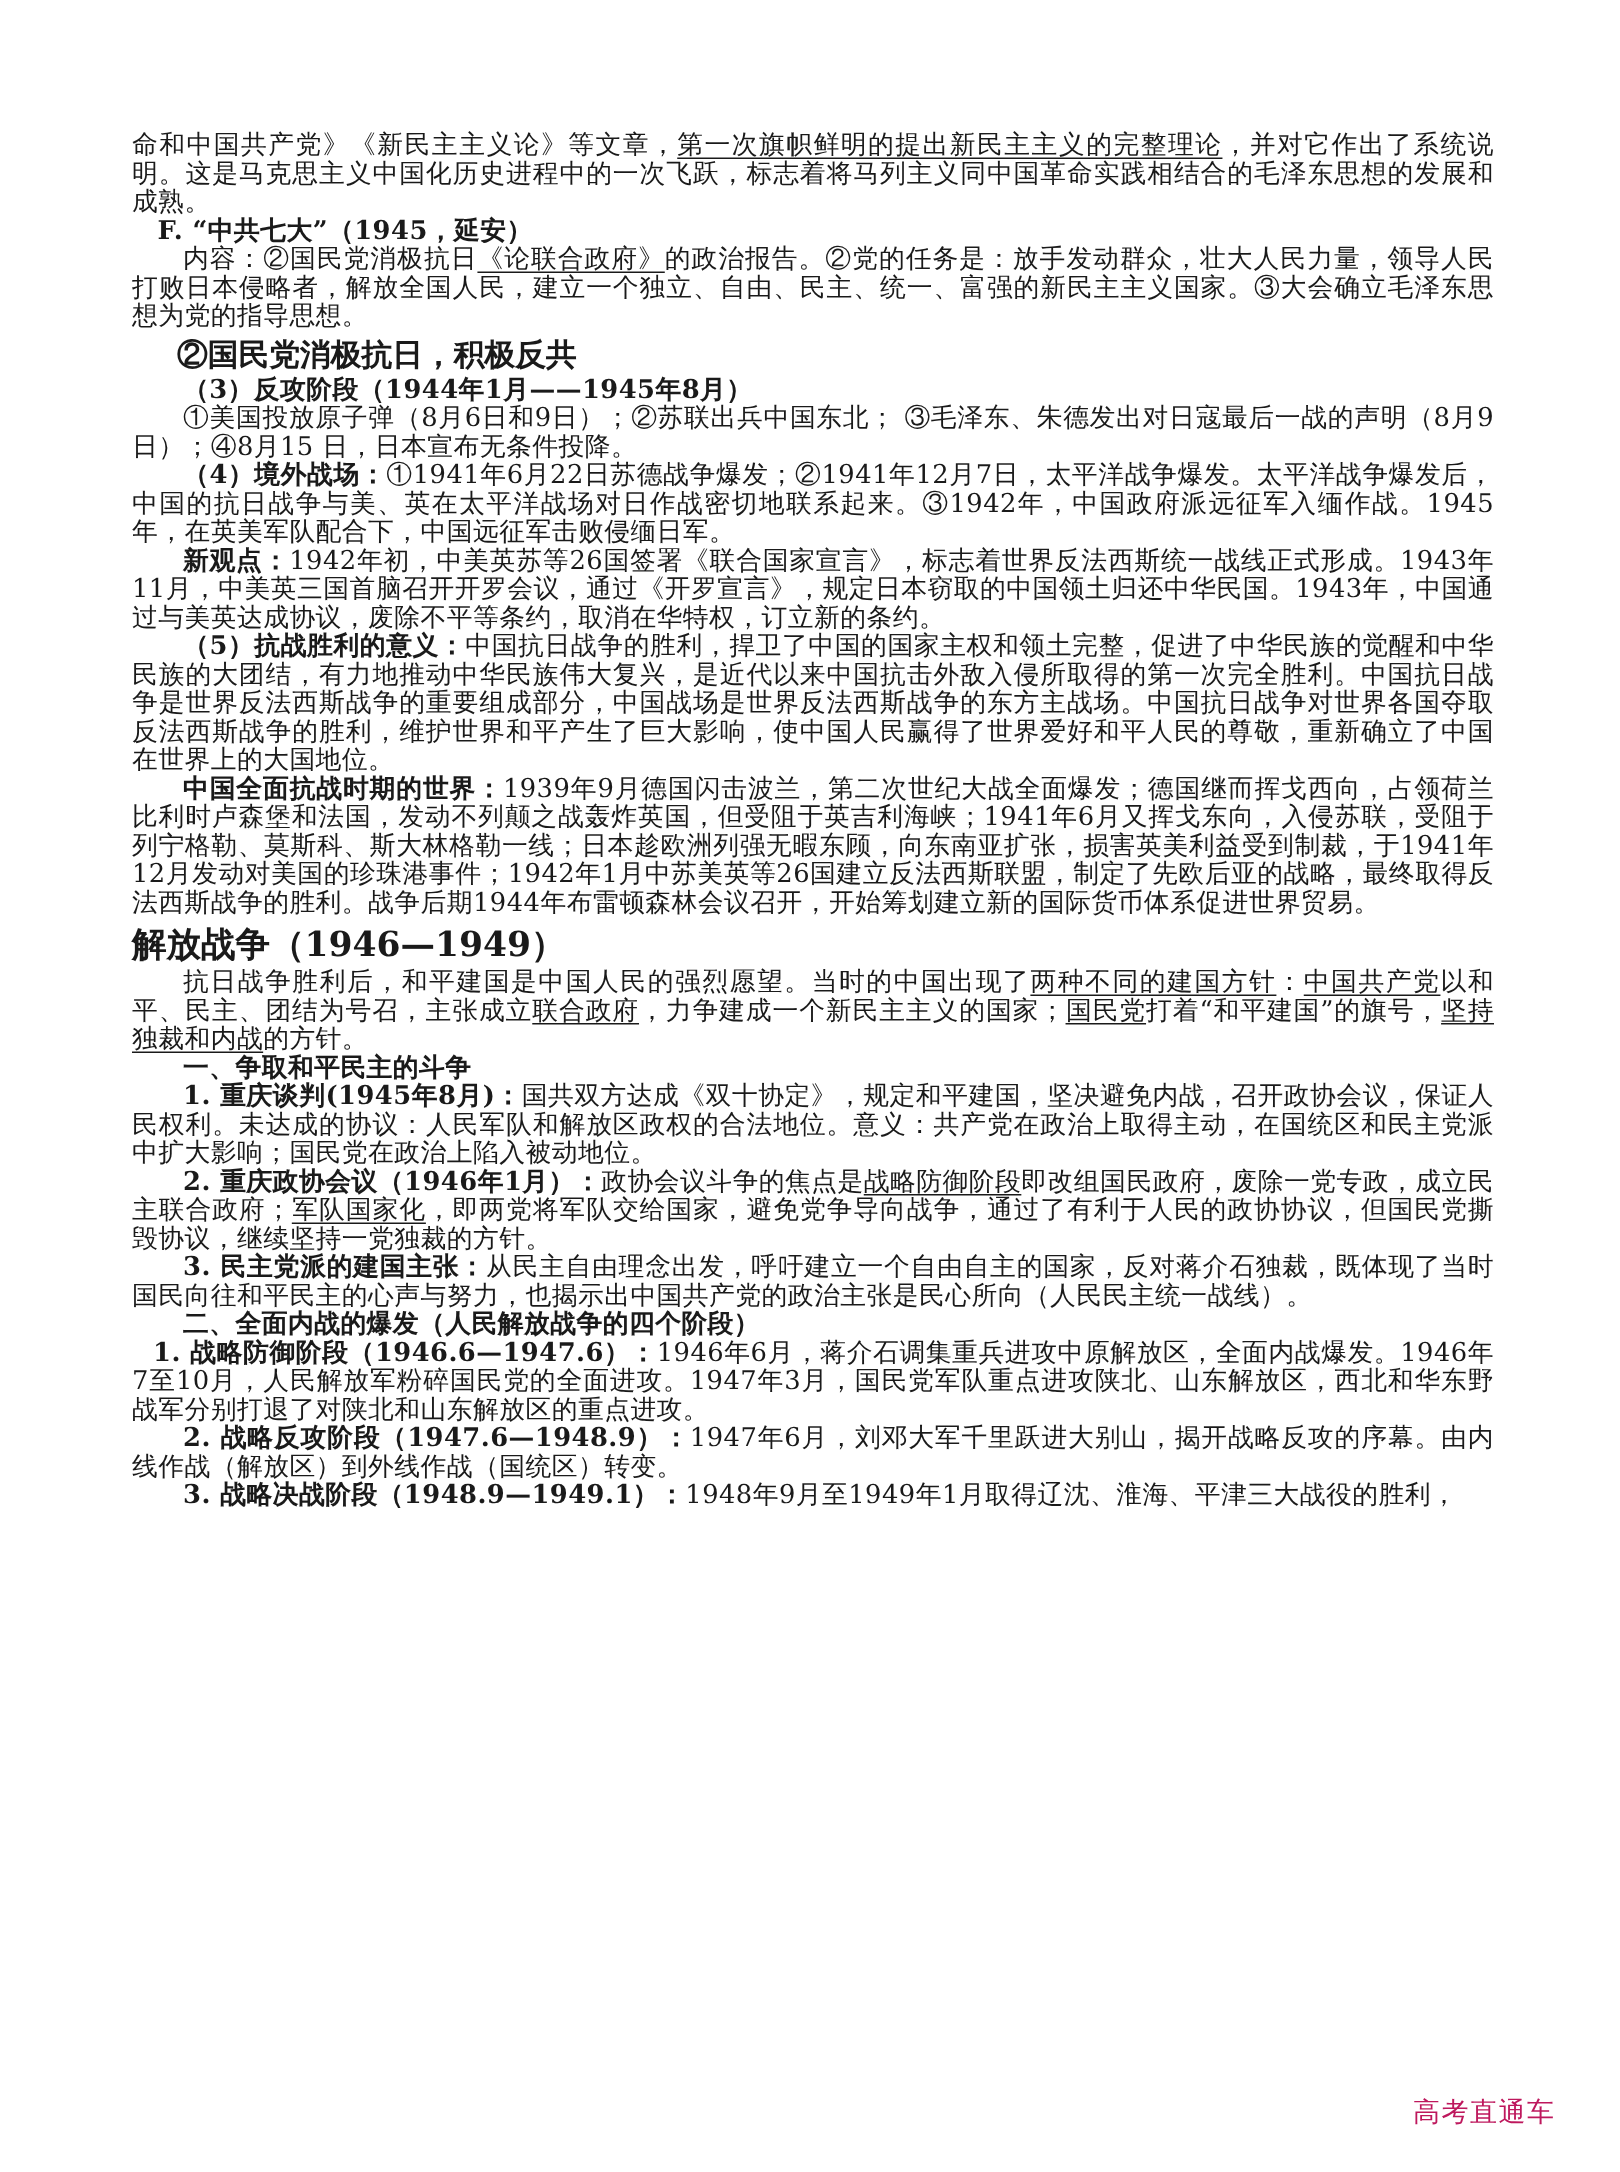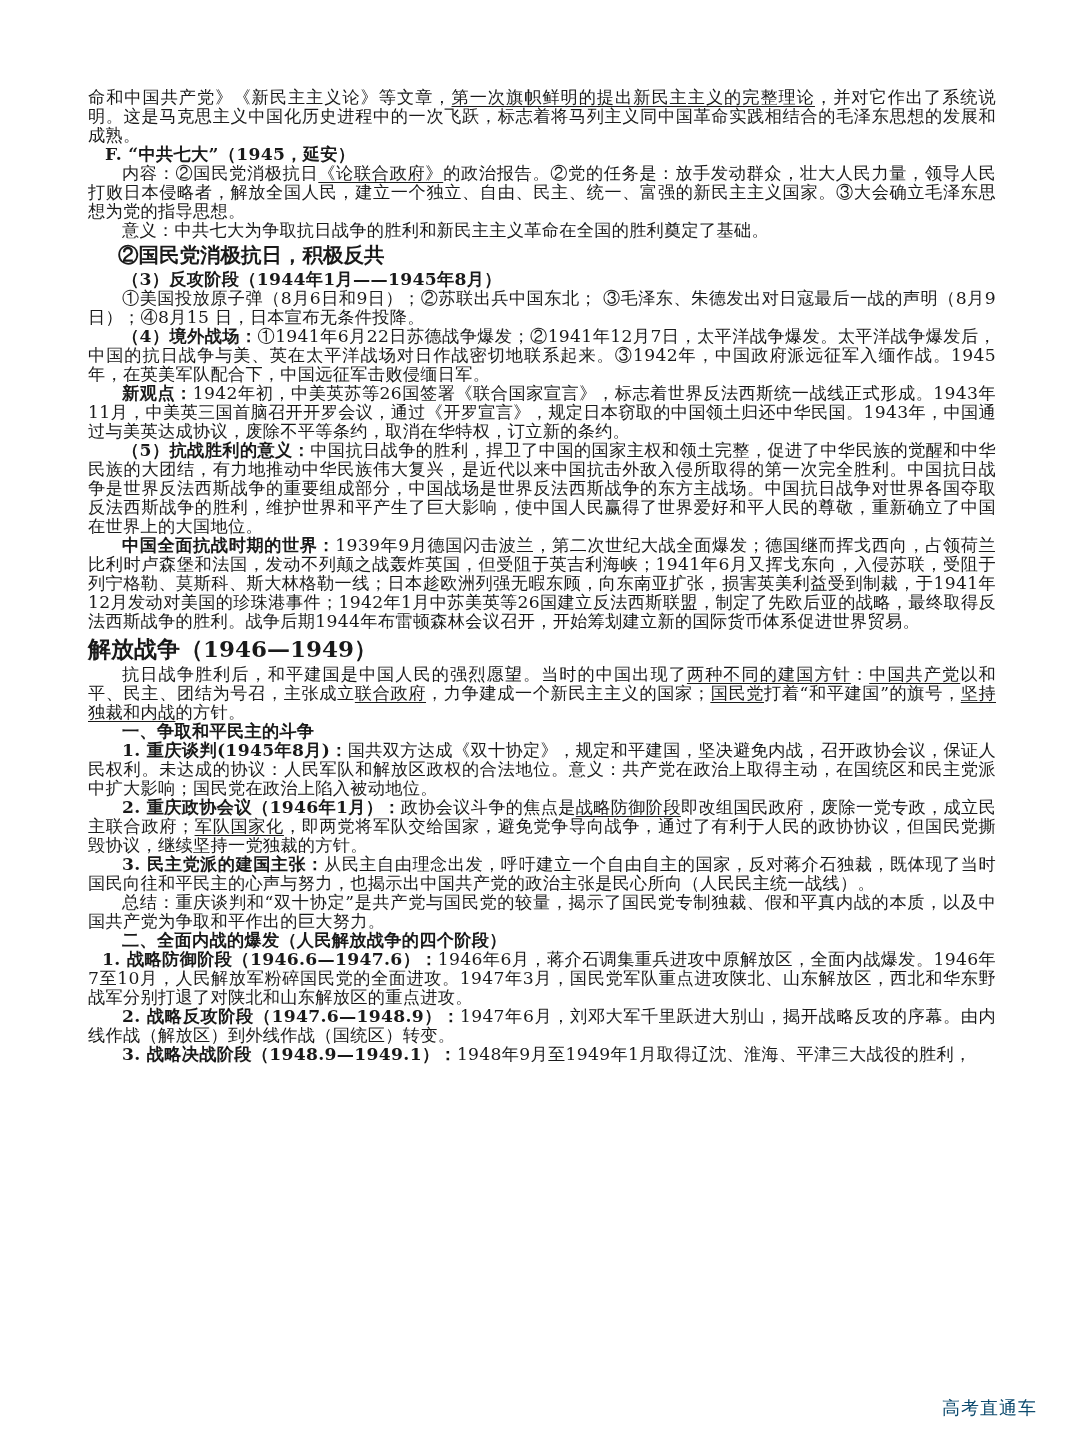--- a/index.html
+++ b/index.html
@@ -7,34 +7,33 @@
          font-family:"DejaVu Serif","Liberation Serif",serif; color:#1a1a1a; }
   .page { position:absolute; left:88px; top:88px; width:908px; }
   .p { font-size:17.2px; line-height:19px; text-align:justify; margin:0; letter-spacing:0.3px; }
   .indent { text-indent:34px; }
   .indent-sm { text-indent:8px; }
   .b { font-weight:bold; }
   .u { text-decoration:underline; text-underline-offset:3px; text-decoration-thickness:1px; }
   .h2 { font-size:20.5px; font-weight:bold; line-height:30px; margin:0 0 0 30px; }
   .h1 { font-size:23px; font-weight:bold; line-height:32px; margin:2px 0 0 0; }
   .watermark { position:absolute; left:942px; top:1396px; font-family:"DejaVu Sans","Liberation Sans",sans-serif;
-               font-size:18px; color:#0c4a6e; letter-spacing:1px; }
+               font-size:18px; color:#be185d; letter-spacing:1px; }
 </style>
 </head>
 <body>
 
 <div class="page">
 
   <p class="p"><span>命和中国共产党》《新民主主义论》等文章，</span><span class="u">第一次旗帜鲜明的提出新民主主义的完整理论</span><span>，并对它作出了系统说明。这是马克思主义中国化历史进程中的一次飞跃，标志着将马列主义同中国革命实践相结合的毛泽东思想的发展和成熟。</span></p>
 
   <p class="p indent-sm" style="margin-left:9px;"><span class="b">F. “中共七大”（1945，延安）</span></p>
 
   <p class="p indent"><span>内容：②国民党消极抗日</span><span class="u">《论联合政府》</span><span>的政治报告。②党的任务是：放手发动群众，壮大人民力量，领导人民打败日本侵略者，解放全国人民，建立一个独立、自由、民主、统一、富强的新民主主义国家。③大会确立毛泽东思想为党的指导思想。</span></p>
 
-  <p class="p indent">意义：中共七大为争取抗日战争的胜利和新民主主义革命在全国的胜利奠定了基础。</p>
 
   <h2 class="h2">②国民党消极抗日，积极反共</h2>
 
 
   <p class="p indent"><span class="b">（3）反攻阶段（1944年1月——1945年8月）</span></p>
 
   <p class="p indent">①美国投放原子弹（8月6日和9日）；②苏联出兵中国东北； ③毛泽东、朱德发出对日寇最后一战的声明（8月9日）；④8月15 日，日本宣布无条件投降。</p>
 
   <p class="p indent"><span class="b">（4）境外战场：</span><span>①1941年6月22日苏德战争爆发；②1941年12月7日，太平洋战争爆发。太平洋战争爆发后，中国的抗日战争与美、英在太平洋战场对日作战密切地联系起来。③1942年，中国政府派远征军入缅作战。1945年，在英美军队配合下，中国远征军击败侵缅日军。</span></p>
 
@@ -49,21 +48,20 @@
   <p class="p indent"><span>抗日战争胜利后，和平建国是中国人民的强烈愿望。当时的中国出现了</span><span class="u">两种不同的建国方针</span><span>：</span><span class="u">中国共产党</span><span>以和平、民主、团结为号召，主张成立</span><span class="u">联合政府</span><span>，力争建成一个新民主主义的国家；</span><span class="u">国民党</span><span>打着“和平建国”的旗号，</span><span class="u">坚持独裁和内战</span><span>的方针。</span></p>
 
   <p class="p indent"><span class="b">一、争取和平民主的斗争</span></p>
 
   <p class="p indent"><span class="b">1. 重庆谈判(1945年8月)：</span><span>国共双方达成《双十协定》，规定和平建国，坚决避免内战，召开政协会议，保证人民权利。未达成的协议：人民军队和解放区政权的合法地位。意义：共产党在政治上取得主动，在国统区和民主党派中扩大影响；国民党在政治上陷入被动地位。</span></p>
 
   <p class="p indent"><span class="b">2. 重庆政协会议（1946年1月）：</span><span>政协会议斗争的焦点是</span><span class="u">战略防御阶段</span><span>即改组国民政府，废除一党专政，成立民主联合政府；</span><span class="u">军队国家化</span><span>，即两党将军队交给国家，避免党争导向战争，通过了有利于人民的政协协议，但国民党撕毁协议，继续坚持一党独裁的方针。</span></p>
 
   <p class="p indent"><span class="b">3. 民主党派的建国主张：</span><span>从民主自由理念出发，呼吁建立一个自由自主的国家，反对蒋介石独裁，既体现了当时国民向往和平民主的心声与努力，也揭示出中国共产党的政治主张是民心所向（人民民主统一战线）。</span></p>
 
-  <p class="p indent">总结：重庆谈判和“双十协定”是共产党与国民党的较量，揭示了国民党专制独裁、假和平真内战的本质，以及中国共产党为争取和平作出的巨大努力。</p>
 
   <p class="p indent"><span class="b">二、全面内战的爆发（人民解放战争的四个阶段）</span></p>
 
   <p class="p indent-sm" style="text-indent:14px;"><span class="b">1. 战略防御阶段（1946.6—1947.6）：</span><span>1946年6月，蒋介石调集重兵进攻中原解放区，全面内战爆发。1946年7至10月，人民解放军粉碎国民党的全面进攻。1947年3月，国民党军队重点进攻陕北、山东解放区，西北和华东野战军分别打退了对陕北和山东解放区的重点进攻。</span></p>
 
   <p class="p indent"><span class="b">2. 战略反攻阶段（1947.6—1948.9）：</span><span>1947年6月，刘邓大军千里跃进大别山，揭开战略反攻的序幕。由内线作战（解放区）到外线作战（国统区）转变。</span></p>
 
   <p class="p indent"><span class="b">3. 战略决战阶段（1948.9—1949.1）：</span><span>1948年9月至1949年1月取得辽沈、淮海、平津三大战役的胜利，</span></p>
 
 </div>

